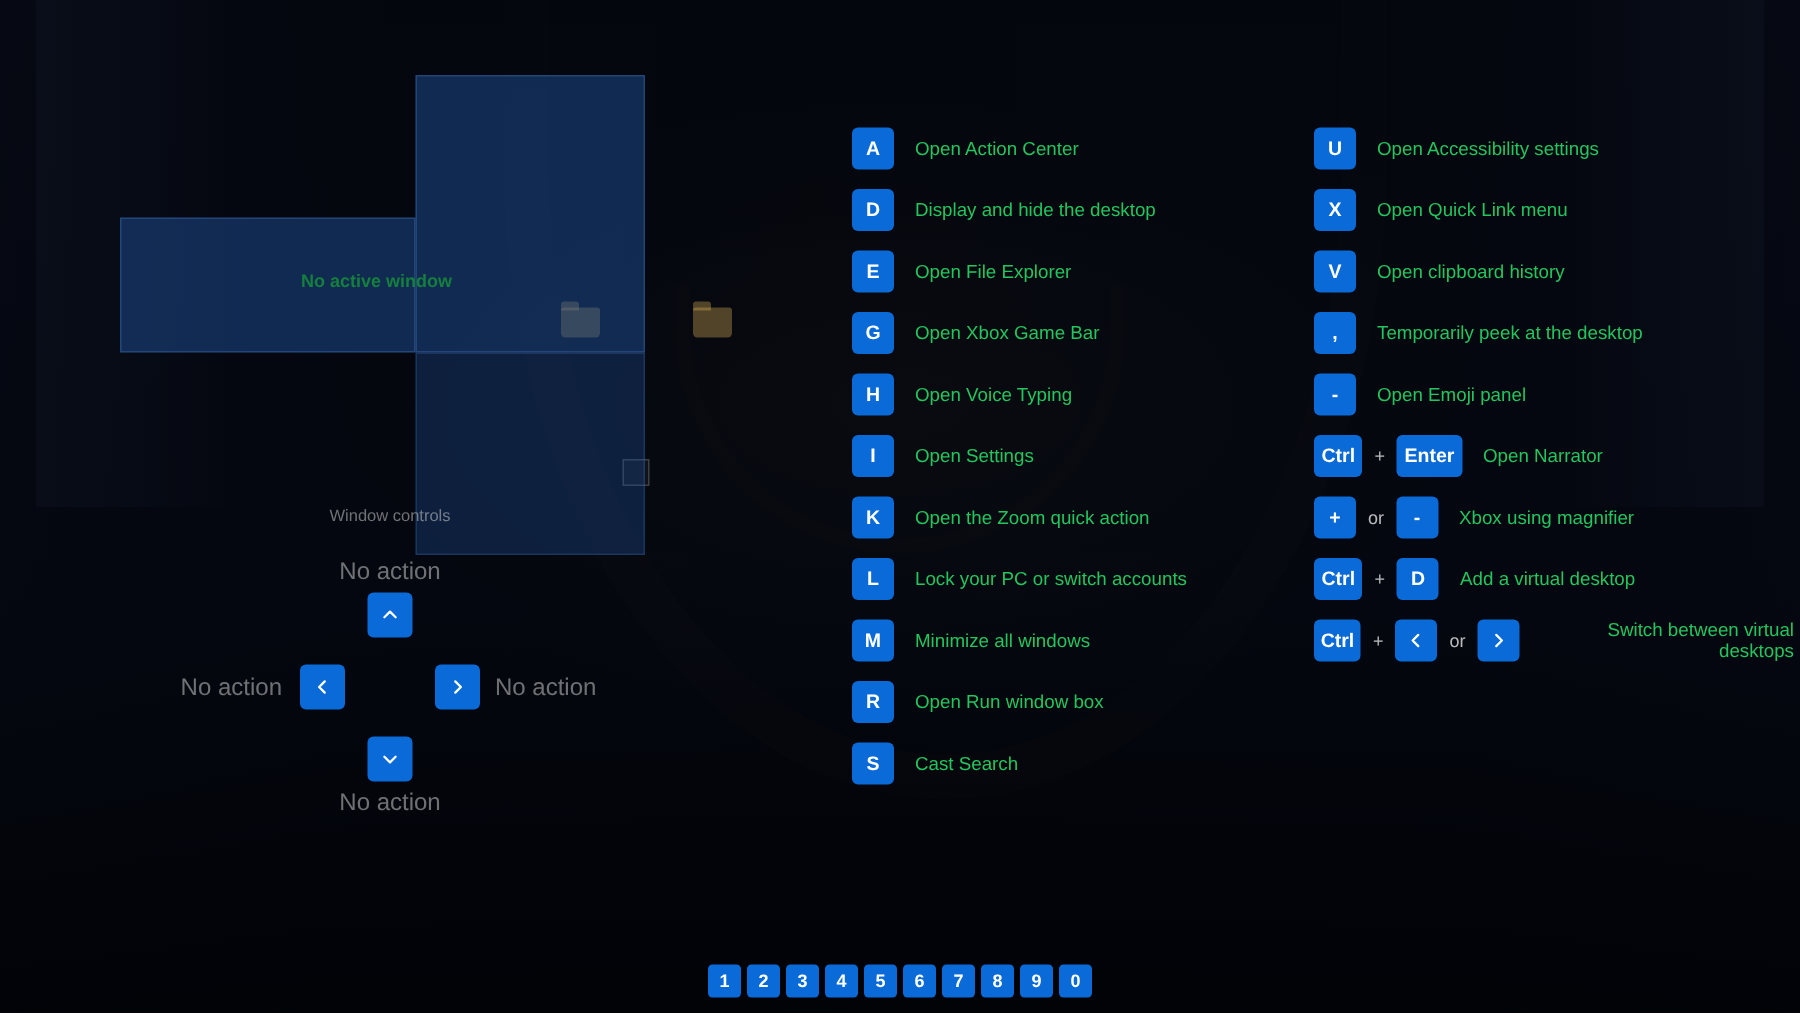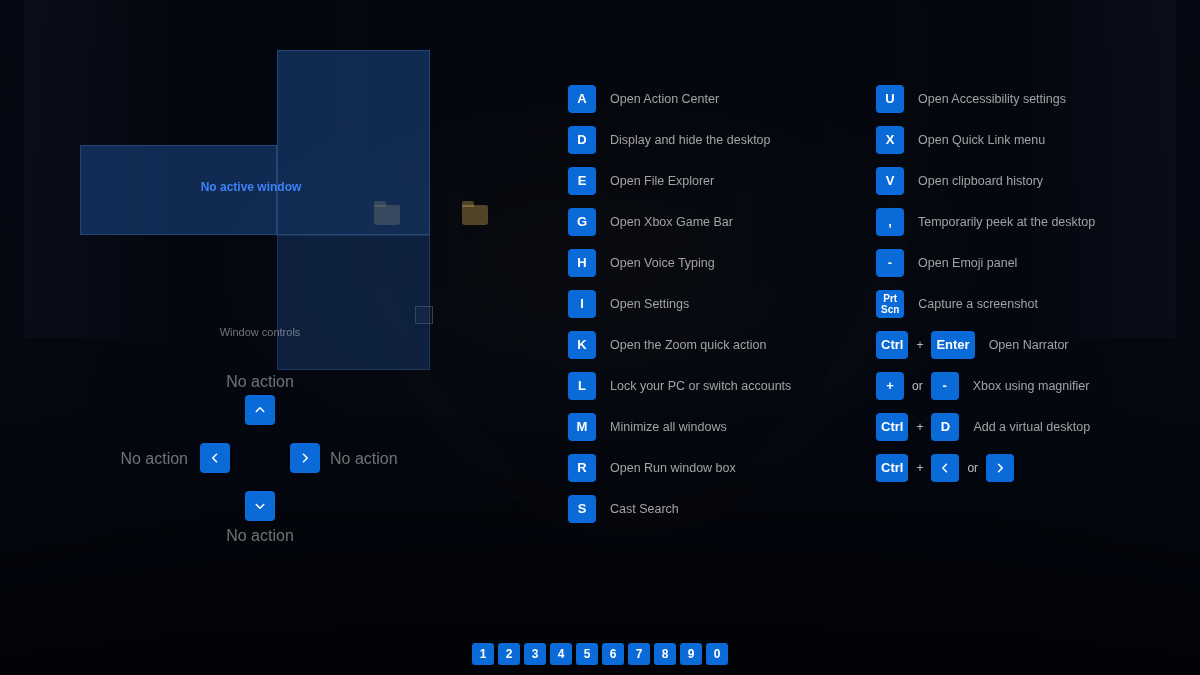--- a/index.html
+++ b/index.html
@@ -42,21 +42,21 @@
     .pn-top{
       position:absolute; left:197px; top:0; width:153px; height:185px;
       background:rgba(29,78,150,.5); border:1px solid rgba(70,120,190,.35);
     }
     .pn-bot{
       position:absolute; left:197px; top:185px; width:153px; height:135px;
       background:rgba(29,78,150,.35); border:1px solid rgba(70,120,190,.25);
     }
     .pn-txt{
       position:absolute; left:0; top:130px; width:342px; text-align:center;
-      font-size:12px; color:#3b82f6; font-weight:600;
+      font-size:12px; color:#15803d; font-weight:600;
     }
 
     
     .folder{position:absolute; width:26px; height:20px; background:rgba(220,180,90,.35);
       border-radius:2px 2px 3px 3px;}
     .folder::before{content:""; position:absolute; left:0; top:-4px; width:12px; height:6px;
       background:rgba(220,180,90,.35); border-radius:2px 2px 0 0;}
     .square-tiny{position:absolute; width:18px; height:18px; border:1px solid rgba(200,200,200,.25);
       background:rgba(200,200,200,.05);}
 
@@ -81,21 +81,21 @@
     .row{ display:flex; align-items:center; gap:14px; height:41px; }
     .key{
       min-width:28px; height:28px; padding:0 5px;
       background:#0a6ad8; color:#fff; border-radius:4px;
       font-size:13px; font-weight:600;
       display:flex; align-items:center; justify-content:center;
       line-height:1; text-align:center; white-space:pre-line;
     }
     .key.small{font-size:10px; line-height:11px;}
     .sep{ color:rgba(230,230,230,.8); font-size:12px; margin:0 -6px; }
-    .desc{ font-size:12.5px; color:#a3a3a3;text-align:right; }
+    .desc{ font-size:12.5px; color:#22c55e;text-align:right; }
 
     
     .numrow{ position:absolute; left:0; width:1200px; bottom:10px; display:flex;
       justify-content:center; gap:4px; }
     .numrow .nkey{ width:22px; height:22px; background:#0a6ad8; border-radius:3px;
       color:#fff; font-size:12px; font-weight:600; display:flex; align-items:center;
       justify-content:center; }
 
     .arrow-svg{fill:none; stroke:#fff; stroke-width:2; stroke-linecap:round; stroke-linejoin:round;}
   </style>
@@ -112,21 +112,21 @@
 <div class="folder" style="left:462px; top:205px;"></div>
 <div class="square-tiny" style="left:415px; top:306px;"></div>
 
 <div class="panel">
   <div class="pn-top"></div>
   <div class="pn-core"></div>
   <div class="pn-bot"></div>
   <div class="pn-txt">No active window</div>
 </div>
 
-<div class="wc-label" style="top:326px;">Window controls</div>
+<div class="wc-label" style="top:338px;">Window controls</div>
 
 <div class="dpad">
   <div class="noact" style="left:0; width:260px; text-align:center; top:-22px;">No action</div>
   <div class="key k-up">
     <svg viewBox="0 0 16 16">
         <path class="arrow-svg" d="M3 10l5-5 5 5"></path>
       </svg>
   </div>
 
   <div class="noact" style="right:202px; top:55px;">No action</div>
@@ -210,25 +210,20 @@
       <div class="key">V</div>
       <div class="desc">Open clipboard history</div>
     </div>
     <div class="row">
       <div class="key">,</div>
       <div class="desc">Temporarily peek at the desktop</div>
     </div>
     <div class="row">
       <div class="key">-</div>
       <div class="desc">Open Emoji panel</div>
-    </div>
-    <div class="row">
-      <div class="key small">Prt
-Scn</div>
-      <div class="desc">Capture a screenshot</div>
     </div>
     <div class="row">
       <div class="key">Ctrl</div>
       <span class="sep">+</span>
       <div class="key">Enter</div>
       <div class="desc">Open Narrator</div>
     </div>
     <div class="row">
       <div class="key">+</div>
       <span class="sep">or</span>
@@ -244,20 +239,21 @@
     <div class="row">
       <div class="key">Ctrl</div>
       <span class="sep">+</span>
       <div class="key"><svg viewBox="0 0 16 16" width="12" height="12">
           <path class="arrow-svg" d="M10 3l-5 5 5 5"></path>
         </svg></div>
       <span class="sep">or</span>
       <div class="key"><svg viewBox="0 0 16 16" width="12" height="12">
           <path class="arrow-svg" d="M6 3l5 5-5 5"></path>
         </svg></div>
+      <div class="desc">Switch between virtual desktops</div>
     </div>
   </div>
 
 <div class="numrow" id="numrow">
     <div class="nkey">1</div>
     <div class="nkey">2</div>
     <div class="nkey">3</div>
     <div class="nkey">4</div>
     <div class="nkey">5</div>
     <div class="nkey">6</div>

